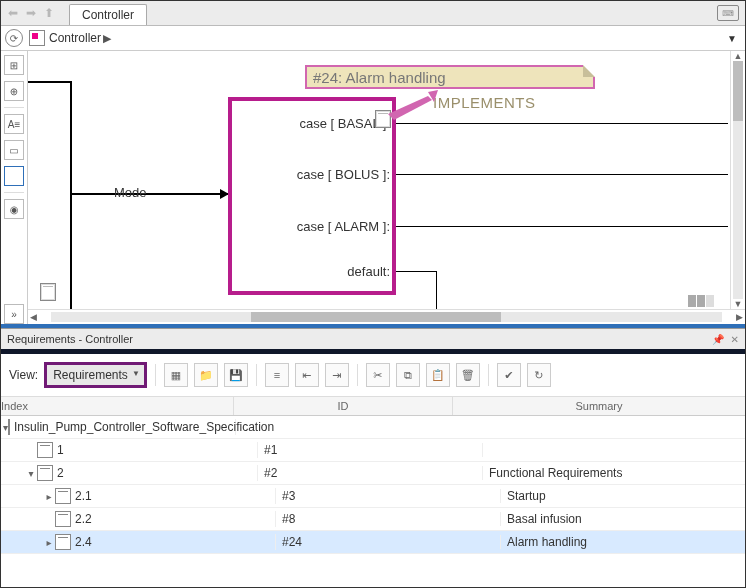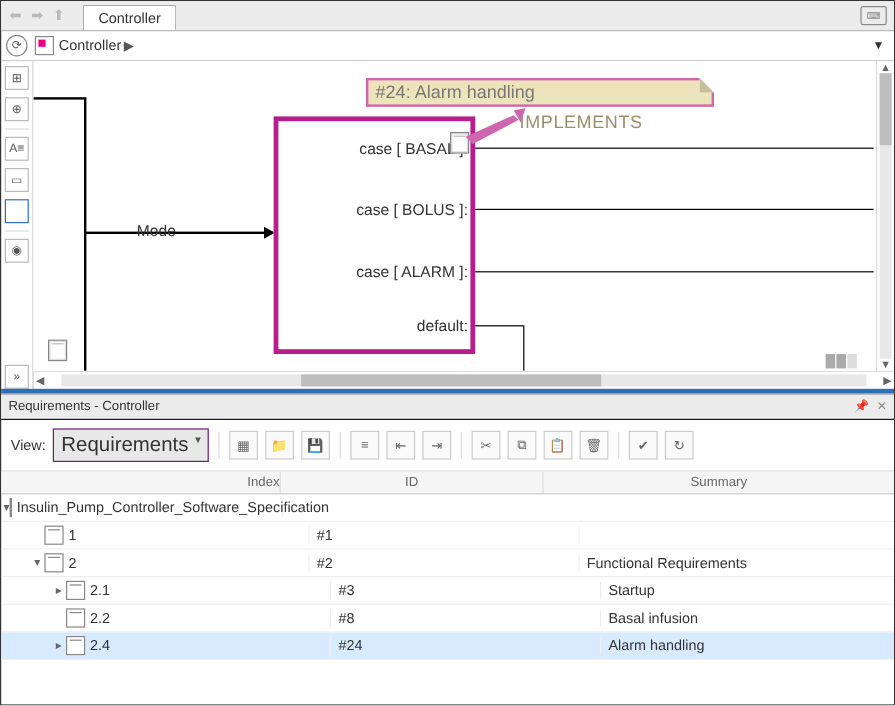--- a/index.html
+++ b/index.html
@@ -50,32 +50,32 @@
   .note { position: absolute; left: 277px; top: 14px; width: 290px; height: 24px; background: #eee4bb; border: 2px solid #d166b0; box-sizing: border-box; display: flex; align-items: center; padding-left: 6px; font-size: 15px; color: #777; }
   .note .fold { position: absolute; right: -2px; top: -2px; width: 0; height: 0; border-top: 12px solid #fff; border-left: 12px solid #c8bf9a; }
   .impl-label { position: absolute; left: 405px; top: 43px; font-size: 15px; color: #9a8f6b; letter-spacing: 0.5px; }
   .trace-arrow { position: absolute; left: 360px; top: 39px; width: 50px; height: 30px; }
   .page-icon { position: absolute; width: 14px; height: 16px; border: 1px solid #888; background: #fff; box-shadow: inset 0 0 0 1px #ddd; }
   .page-icon::before { content: ""; position: absolute; top: 2px; left: 2px; right: 2px; height: 1px; background: #bbb; }
   
   .splitter { height: 4px; background: #2e6fb8; }
   
   .req-panel { height: 258px; display: flex; flex-direction: column; border-top: 1px solid #999; }
-  .req-title { height: 20px; background: #ececec; display: flex; align-items: center; padding: 0 6px; border-bottom: 1px solid #0f172a; font-size: 11px; }
+  .req-title { height: 20px; background: #ececec; display: flex; align-items: center; padding: 0 6px; border-bottom: 5px solid #0f172a; font-size: 11px; }
   .req-title .right { margin-left: auto; display: flex; gap: 6px; color: #888; font-size: 10px; }
   .req-tb { height: 36px; display: flex; align-items: center; padding: 3px 8px; gap: 6px; border-bottom: 1px solid #ddd; }
   .view-lbl { font-size: 12px; color: #333; }
-  .view-sel { border: 1px solid #701a75; background: #e8e8e8; padding: 3px 16px 3px 6px; position: relative; font-size: 17px; }
+  .view-sel { border: 3px solid #701a75; background: #e8e8e8; padding: 3px 16px 3px 6px; position: relative; font-size: 12px; }
   .view-sel::after { content: "▼"; position: absolute; right: 4px; top: 4px; font-size: 8px; color: #555; }
   .tb-btn { width: 22px; height: 22px; border: 1px solid #ccc; background: #fafafa; display: flex; align-items: center; justify-content: center; font-size: 11px; color: #666; }
   .tb-sep { width: 1px; height: 22px; background: #ddd; margin: 0 2px; }
   .search { margin-left: auto; border: 1px solid #aaa; width: 110px; height: 18px; padding: 1px 4px; font-size: 11px; color: #999; }
   .req-table { flex: 1; overflow: auto; }
   .req-head { display: flex; background: #f5f5f5; border-bottom: 1px solid #ccc; font-size: 11px; color: #666; }
-  .col-idx { width: 232px; text-align: right; padding: 3px 0; border-right: 1px solid #ddd; }
+  .col-idx { width: 232px; text-align: left; padding: 3px 0; border-right: 1px solid #ddd; }
   .col-id { width: 218px; text-align: center; padding: 3px 0; border-right: 1px solid #ddd; }
   .col-sum { flex: 1; text-align: center; padding: 3px 0; }
   .row { display: flex; align-items: center; height: 22px; border-bottom: 1px solid #eee; font-size: 12px; }
   .row.sel { background: #d8eaff; }
   .cell-idx { width: 232px; display: flex; align-items: center; border-right: 1px solid #eee; }
   .cell-id  { width: 218px; padding-left: 6px; border-right: 1px solid #eee; }
   .cell-sum { flex: 1; padding-left: 6px; }
   .twisty { width: 12px; display: inline-flex; justify-content: center; font-size: 10px; color: #666; }
   .row-ico { width: 14px; height: 14px; border: 1px solid #888; margin-right: 4px; display: inline-block; background: #fff; position: relative; }
   .row-ico.doc::after { content: ""; position: absolute; top: 2px; left: 2px; right: 2px; height: 1px; background: #888; }

